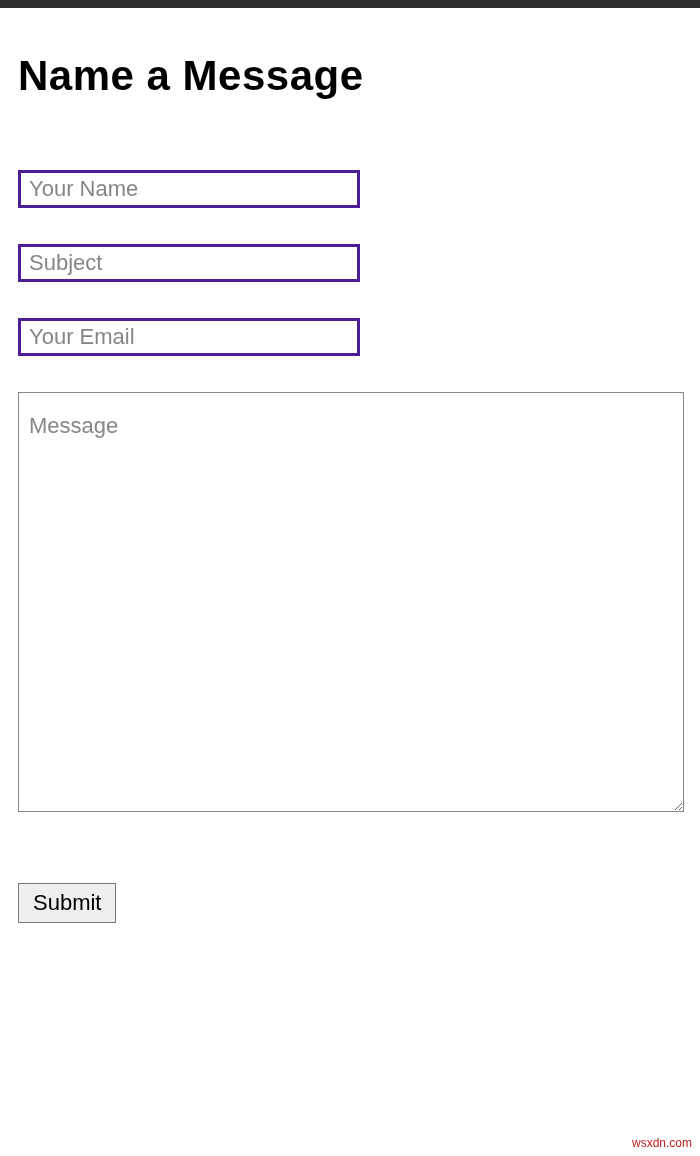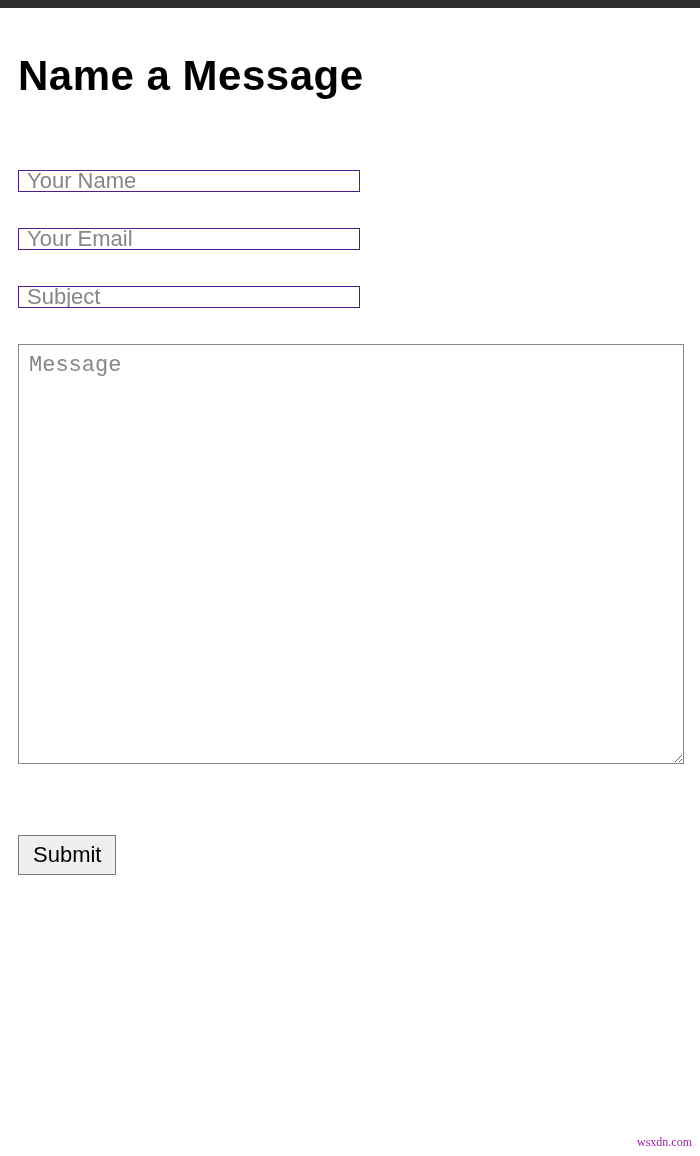--- a/index.html
+++ b/index.html
@@ -25,86 +25,86 @@
       font-weight: 700;
       margin: 44px 0 70px 0;
       color: #000000;
       letter-spacing: 0.5px;
     }
     .field-wrap {
       margin-bottom: 36px;
     }
     input[type="text"] {
       width: 342px;
-      height: 22px;
+      height: 38px;
       font-size: 22px;
       padding: 3px 8px;
-      border: 1px solid #4c1d95;
+      border: 3px solid #4c1d95;
       background: #ffffff;
       color: #222;
       font-family: inherit;
     }
     input[type="text"]::placeholder,
     textarea::placeholder {
       color: #868686;
     }
     textarea {
       width: 666px;
       height: 420px;
       font-size: 22px;
-      padding: 8px 10px;
+      padding: 20px 10px;
       border: 1px solid #878787;
       background: #ffffff;
       resize: both;
-      font-family: Liberation Mono, monospace;
+      font-family: Liberation Sans, sans-serif;
       color: #15803d;
     }
     .submit-wrap {
       margin-top: 44px;
     }
     button.submit-btn {
       font-size: 22px;
       padding: 6px 14px;
       background: #efefef;
       border: 1px solid #7a7a7a;
       font-family: inherit;
       color: #000;
       cursor: pointer;
       margin-top: 23px;
     }
     .watermark {
       position: fixed;
       bottom: 6px;
       right: 8px;
       font-size: 12px;
-      color: #a21caf;
-      font-family: Liberation Serif, serif;
+      color: #b91c1c;
+      font-family: Liberation Sans, sans-serif;
     }
   </style>
 </head>
 <body>
 
 <div class="top-bar"></div>
 
 <div class="content">
 
   <h1 class="page-title">Name a Message</h1>
 
   <form>
 
     <div class="field-wrap">
       <input type="text" placeholder="Your Name" style="">
     </div>
 
     <div class="field-wrap">
-      <input type="text" placeholder="Your Email" style="">
+      <input type="text" placeholder="Subject" style="">
     </div>
 
     <div class="field-wrap">
-      <input type="text" placeholder="Subject" style="">
+      <input type="text" placeholder="Your Email" style="">
     </div>
 
     <div class="field-wrap">
       <textarea placeholder="Message" style=""></textarea>
     </div>
 
     <div class="submit-wrap">
       <button type="button" class="submit-btn">Submit</button>
     </div>
 

